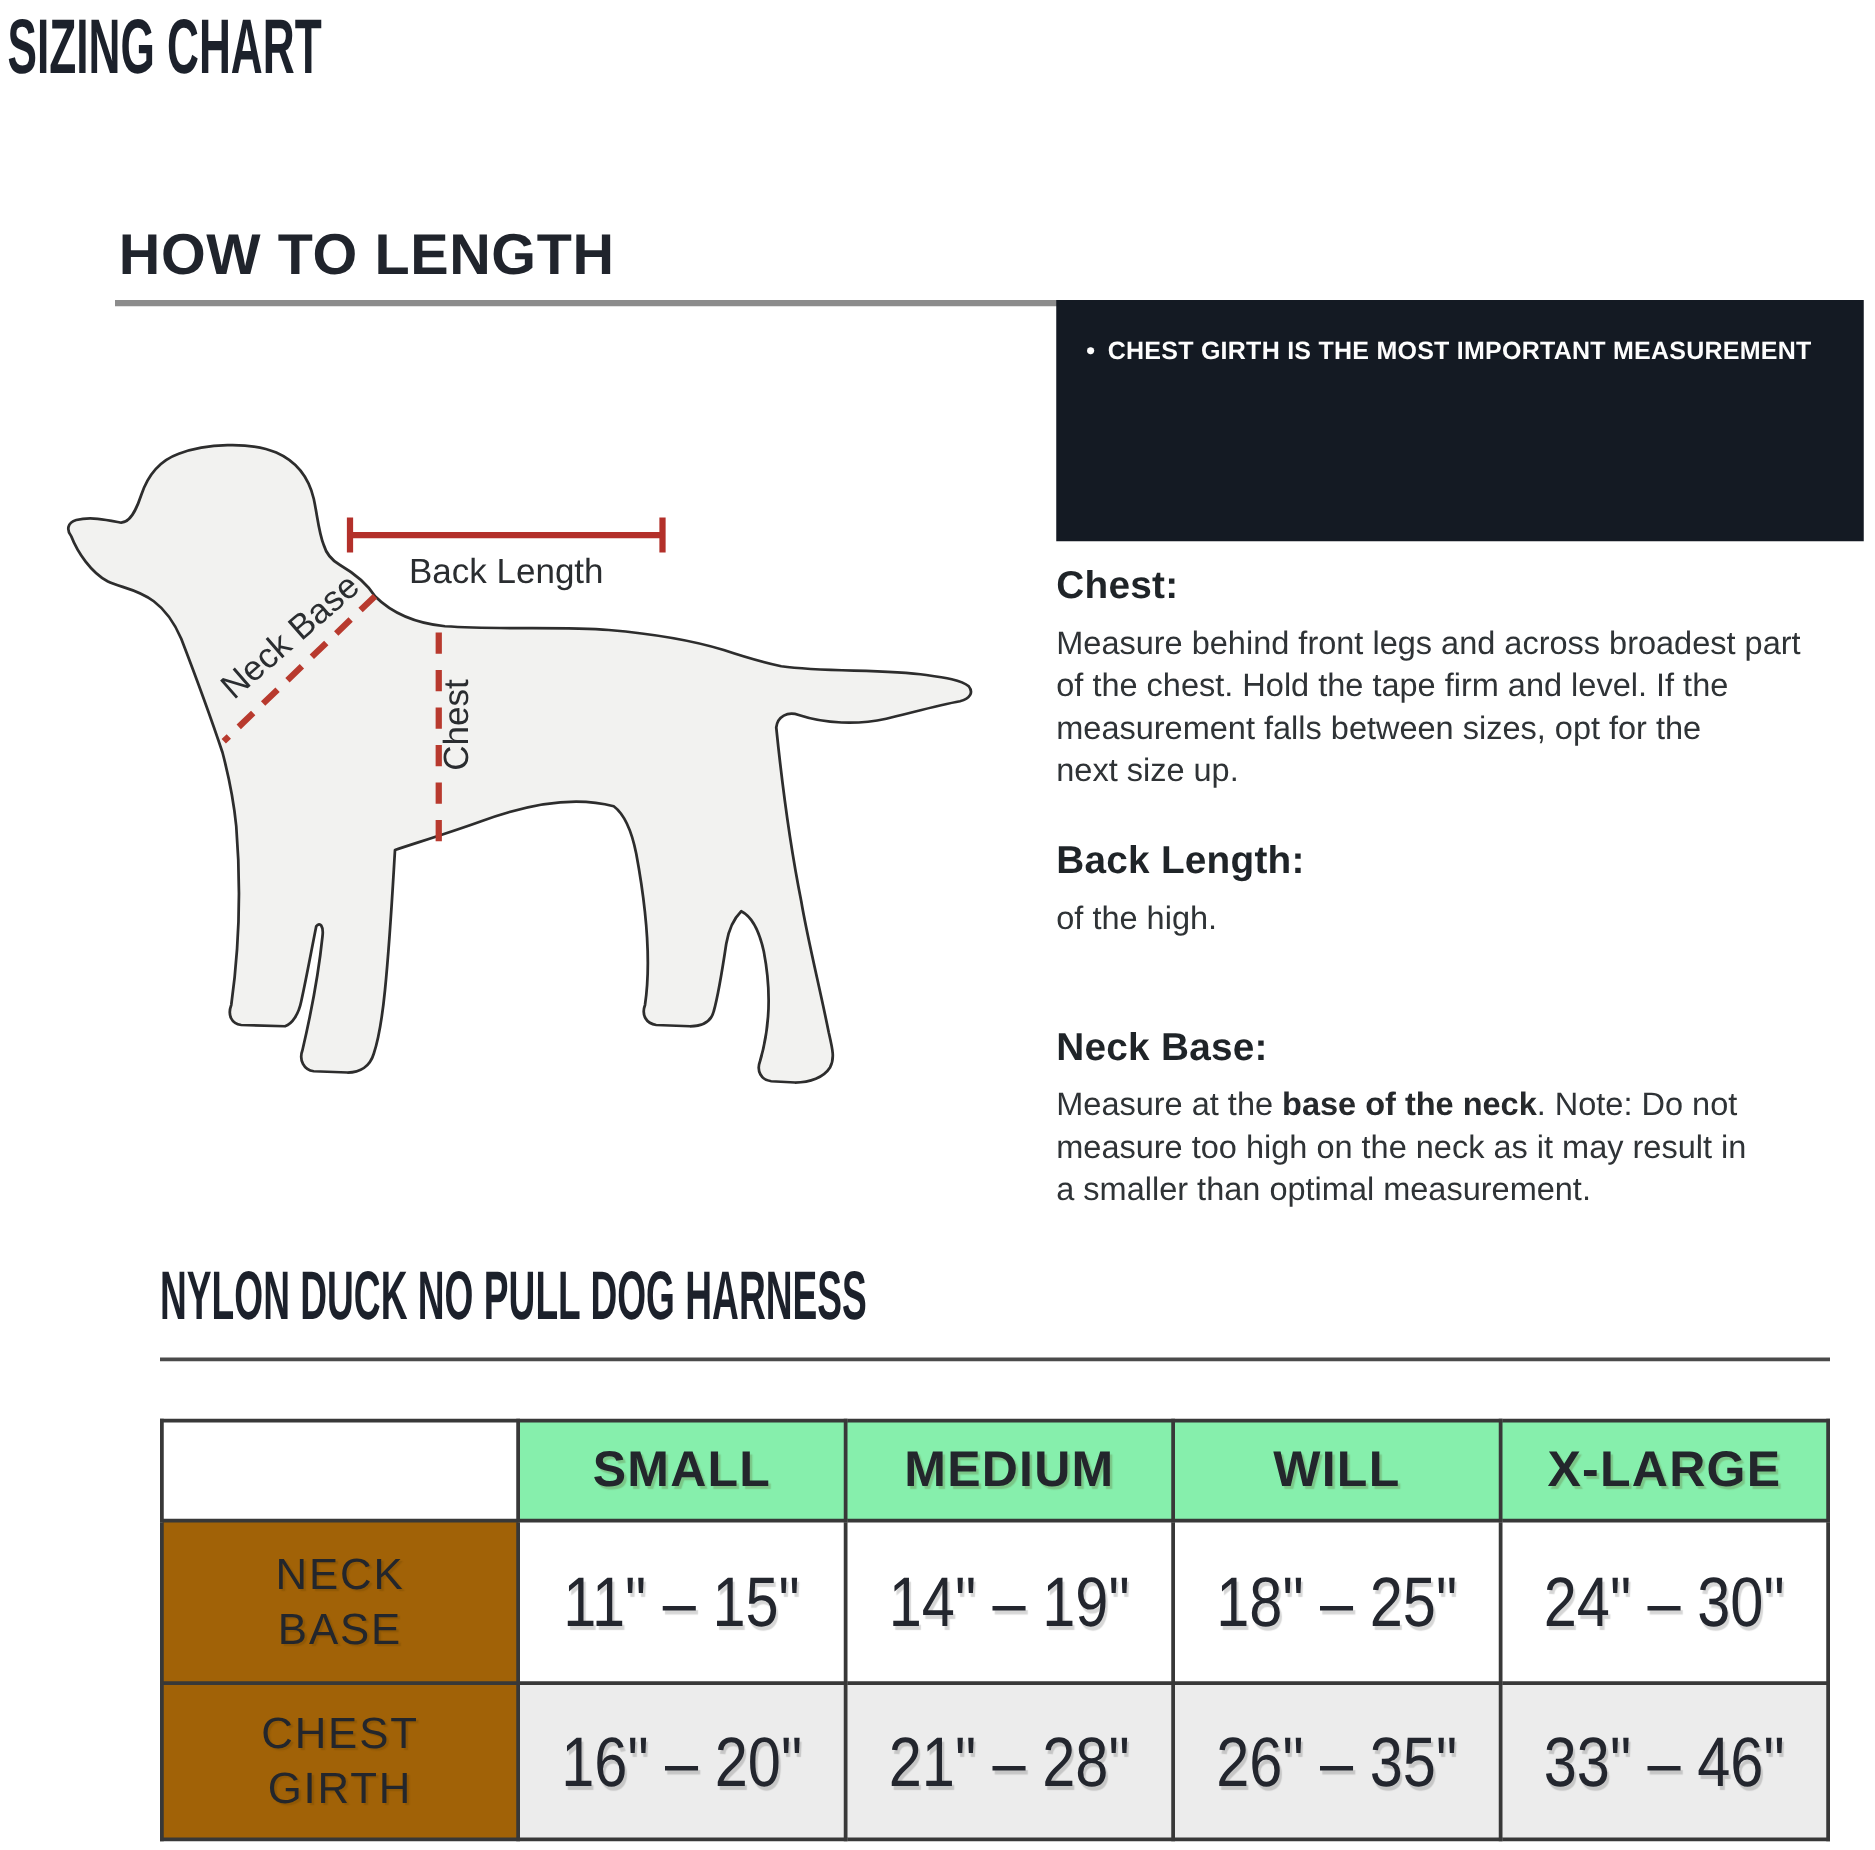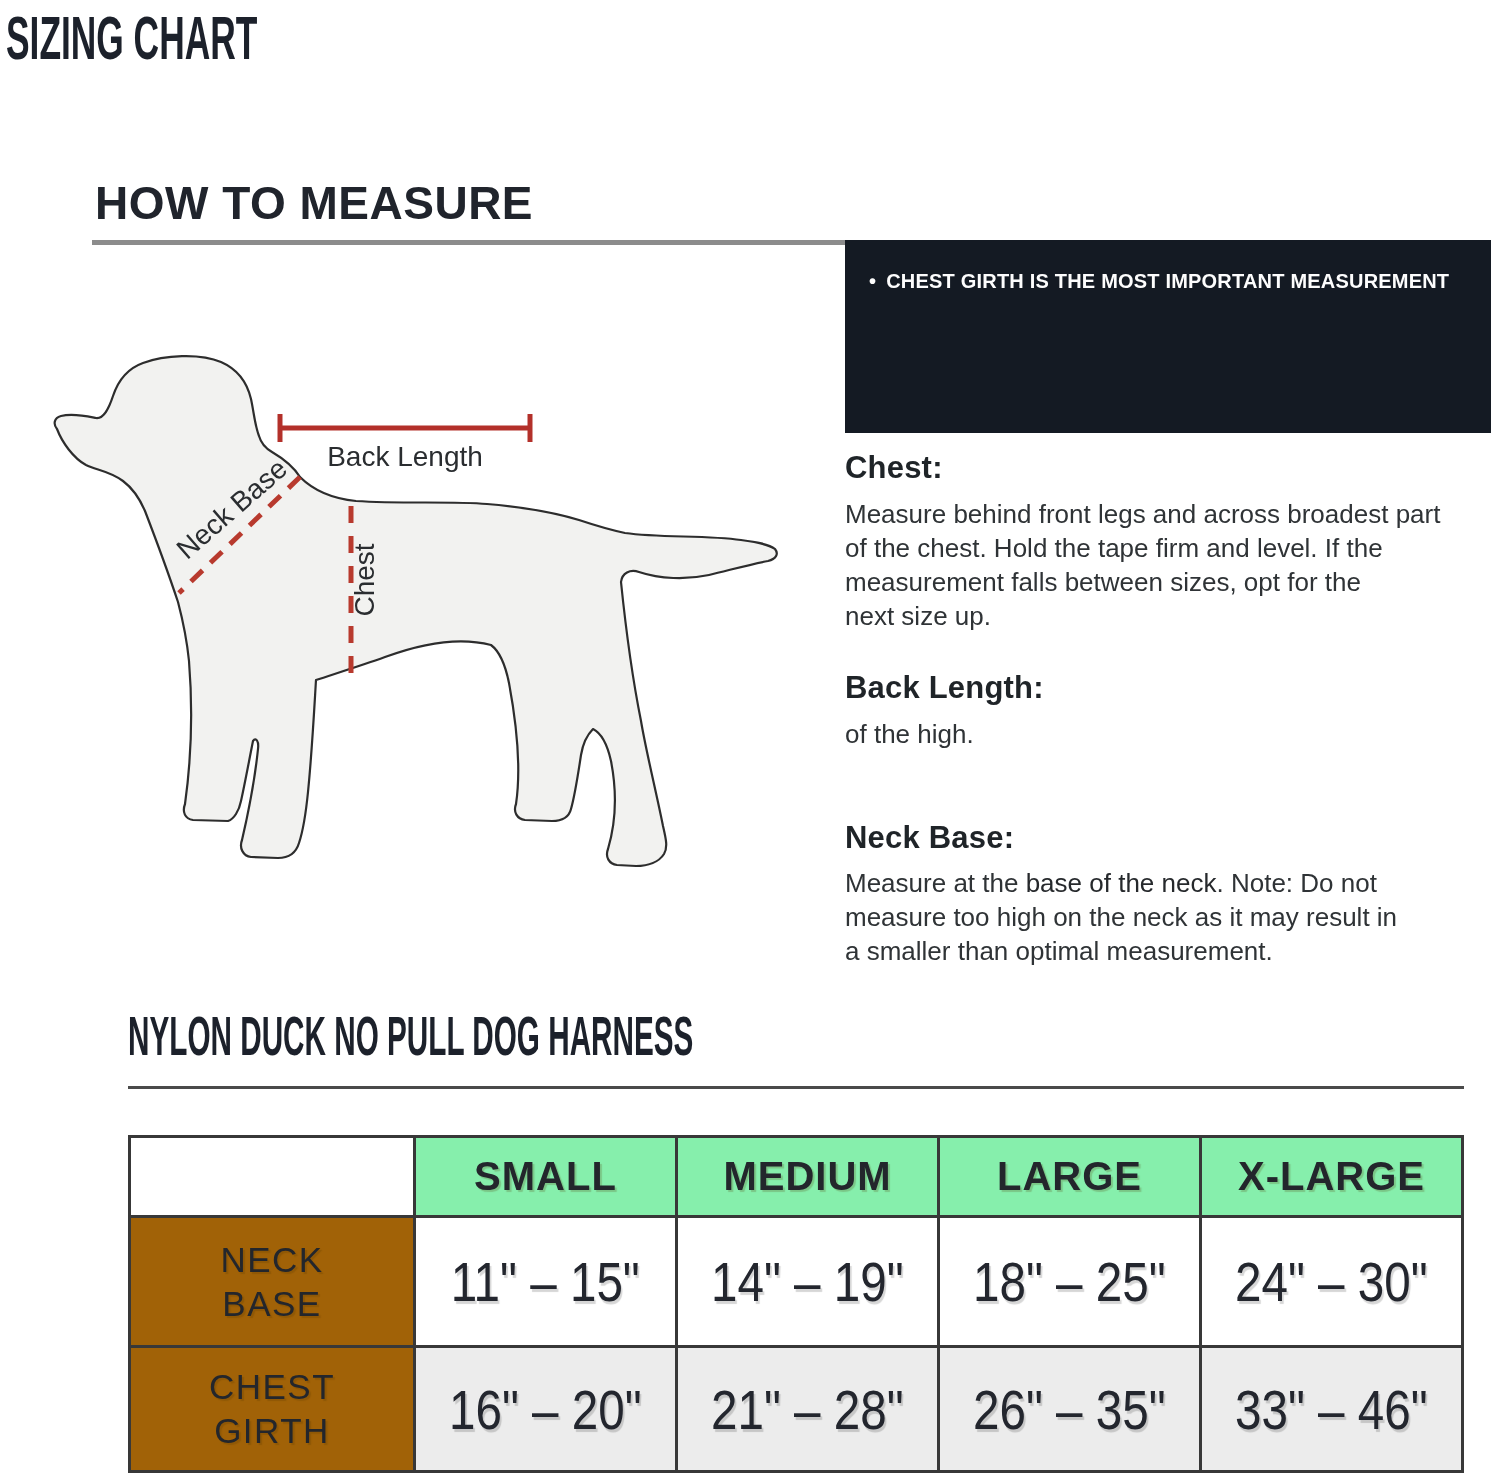--- a/index.html
+++ b/index.html
@@ -27,21 +27,21 @@
   }
   .note{display:flex;gap:10px;color:#FDFDFD;font-weight:700;font-size:20px;
     line-height:27px;margin-bottom:15px;letter-spacing:.2px;}
   .note .dot{flex:0 0 auto;}
   .note .dot::before{content:"•";}
 
   
   .sec{left:845px;width:648px;}
   .sec h3{margin:0;font-size:31px;font-weight:700;color:#1F2428;letter-spacing:.2px;}
   .para div{font-size:26px;color:#2F3336;line-height:34px;}
-  .para b{font-weight:400;color:#26292C;}
+  .para b{font-weight:700;color:#26292C;}
 
   
   .product-heading{
     left:128px;top:1004px;font-size:55px;font-weight:800;color:#1C212B;
     transform:scaleX(.54);transform-origin:0 0;white-space:nowrap;
   }
   .rule-dark{left:128px;top:1086px;width:1336px;height:3px;background:#4A4A4A;}
 
   
   table.size-table{position:absolute;left:128px;top:1135px;border-collapse:collapse;}
@@ -64,21 +64,21 @@
   .dog-svg{left:40px;top:330px;}
   .svg-label{font-family:"Liberation Sans", sans-serif;fill:#2A2D30;}
 </style>
 </head>
 <body>
 
 <div id="canvas">
 
   <div class="abs brand-title">SIZING CHART</div>
 
-  <div class="abs htm-heading">HOW TO MEASURE</div>
+  <div class="abs htm-heading">HOW TO LENGTH</div>
   <div class="abs rule-gray"></div>
 
   <div class="abs note-box">
     <div class="note">
       <span class="dot"></span>
       <div>
         <div>CHEST GIRTH IS THE MOST IMPORTANT MEASUREMENT</div>
       </div>
     </div>
   </div>
@@ -188,21 +188,21 @@
         <col style="width:262px">
         <col style="width:262px">
         <col style="width:262px">
         <col style="width:262px">
     </colgroup>
     <tbody>
         <tr>
       <td class="corner"></td>
       <th class="size-col">SMALL</th>
       <th class="size-col">MEDIUM</th>
-      <th class="size-col">LARGE</th>
+      <th class="size-col">WILL</th>
       <th class="size-col">X-LARGE</th>
     </tr>
     <tr class="neck-row">
       <th class="row-label">
         <div>NECK</div>
         <div>BASE</div>
       </th>
       <td class="val"><span>11" – 15"</span></td>
       <td class="val"><span>14" – 19"</span></td>
       <td class="val"><span>18" – 25"</span></td>

